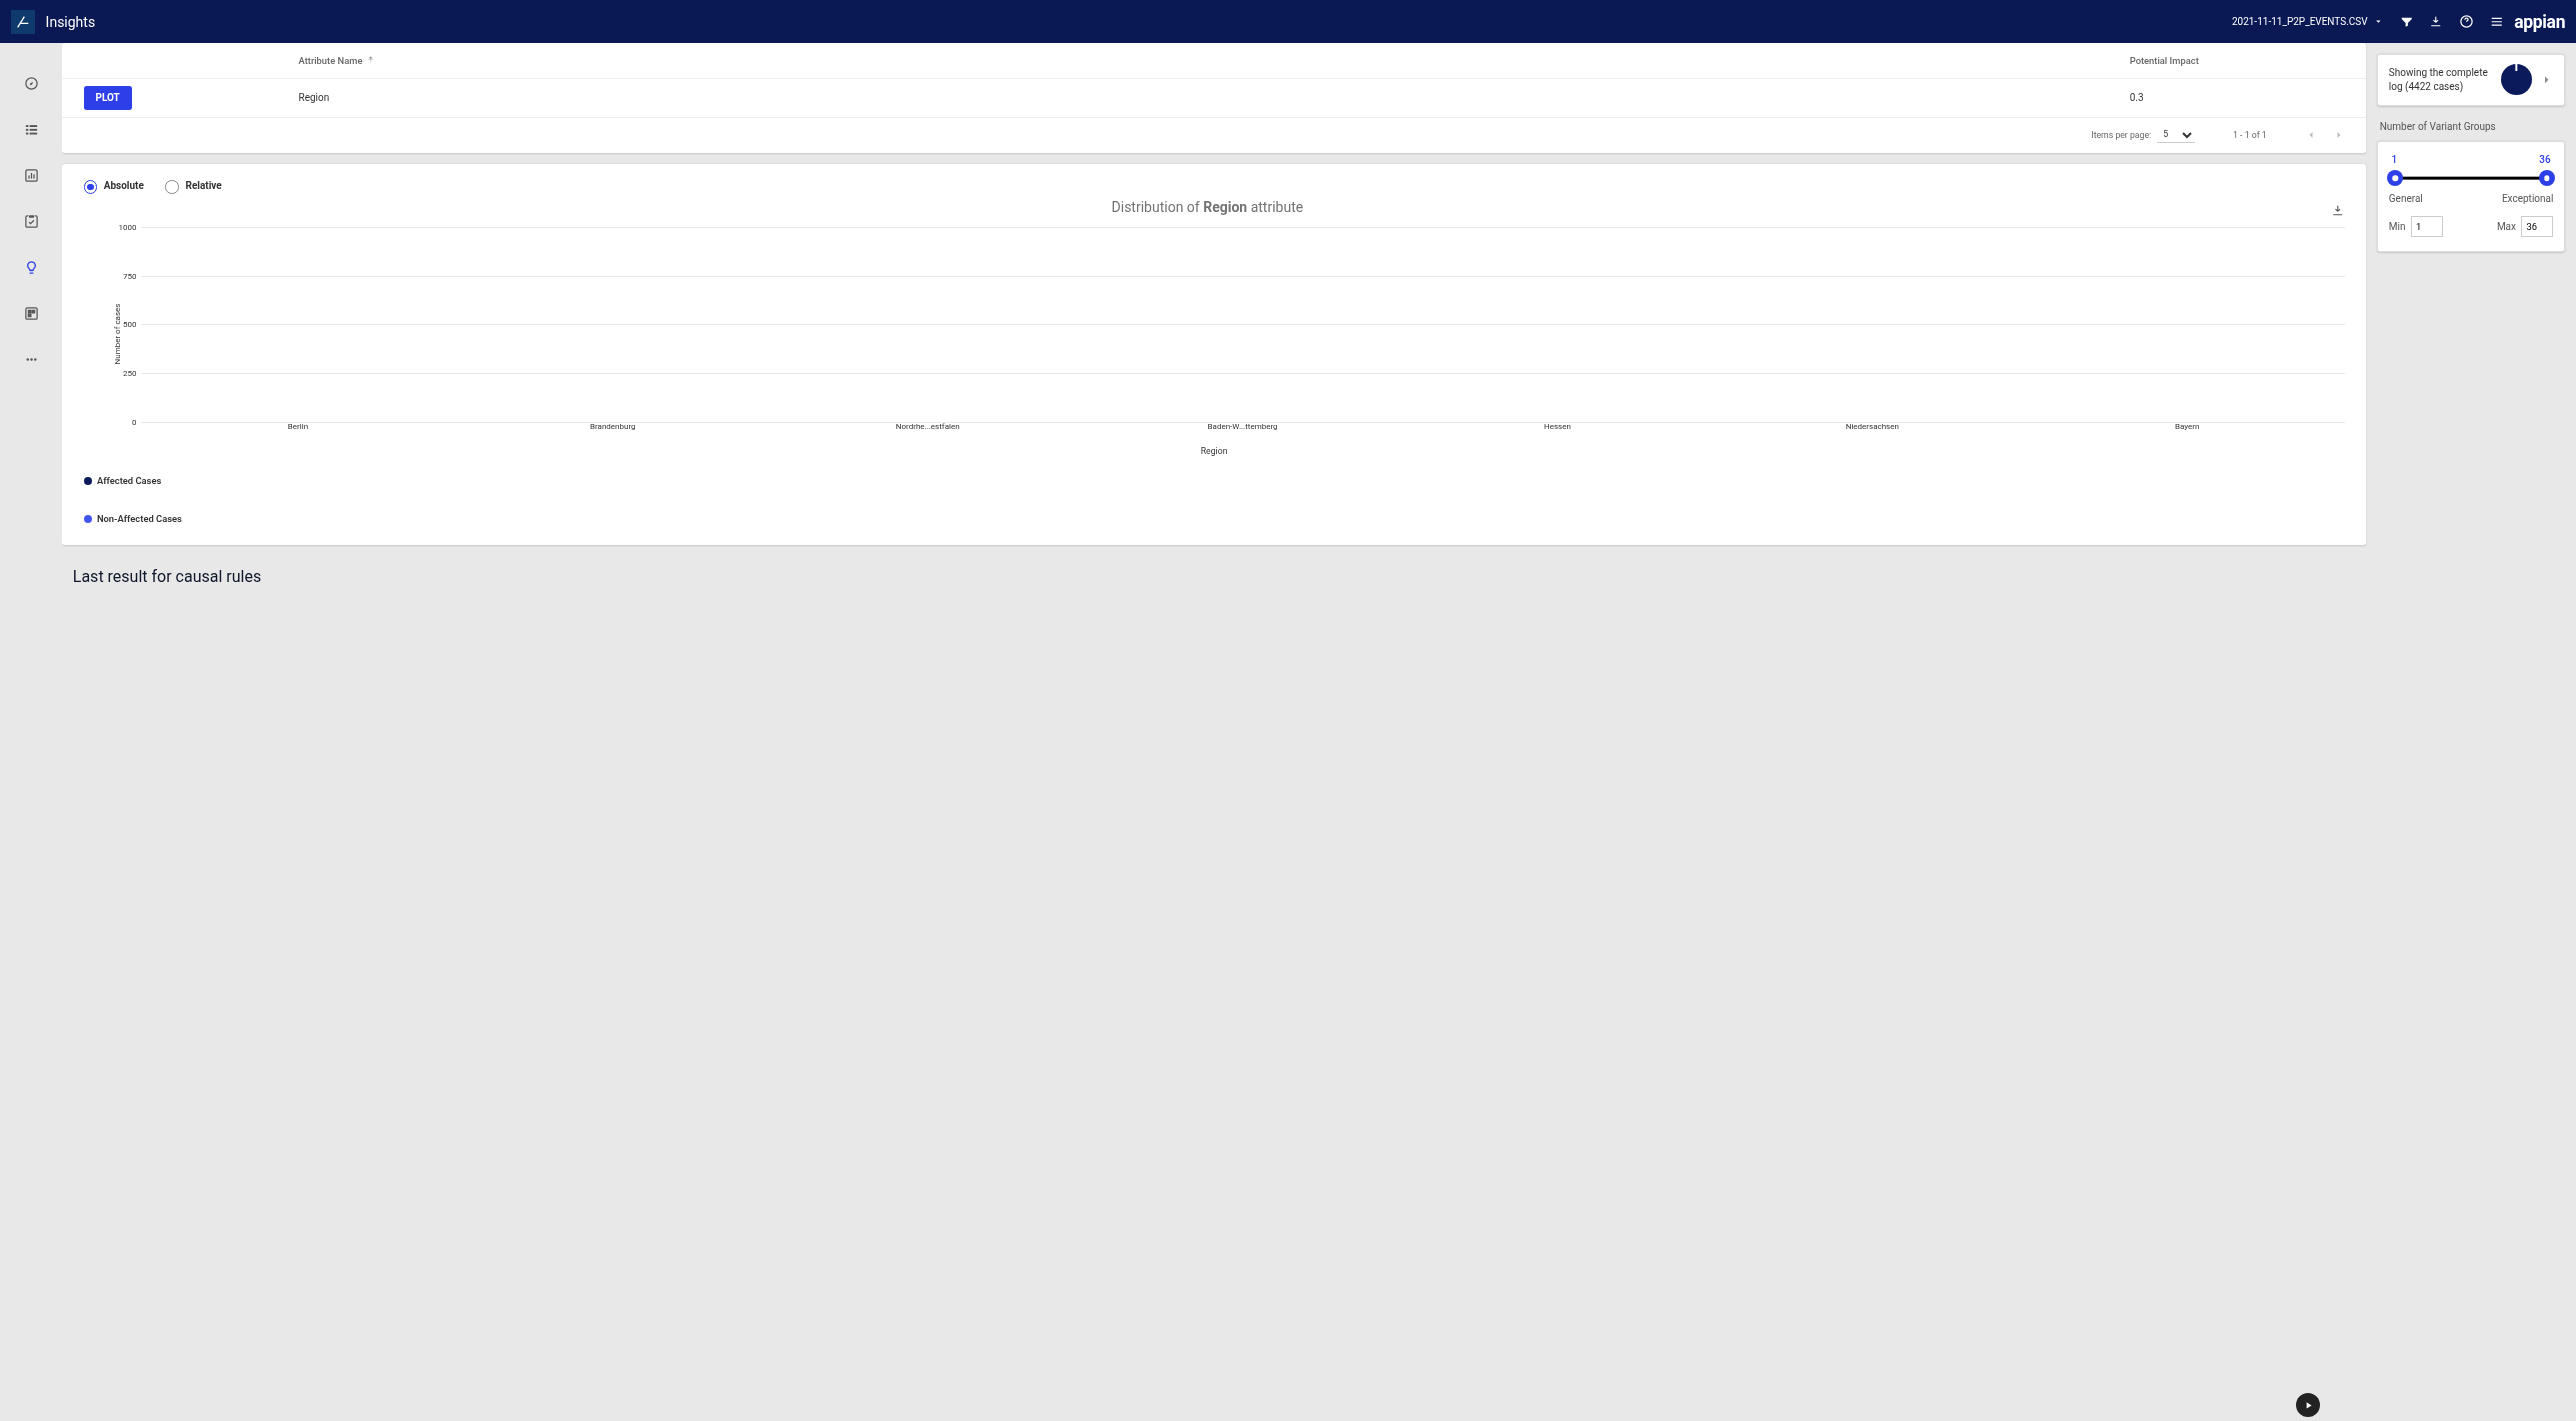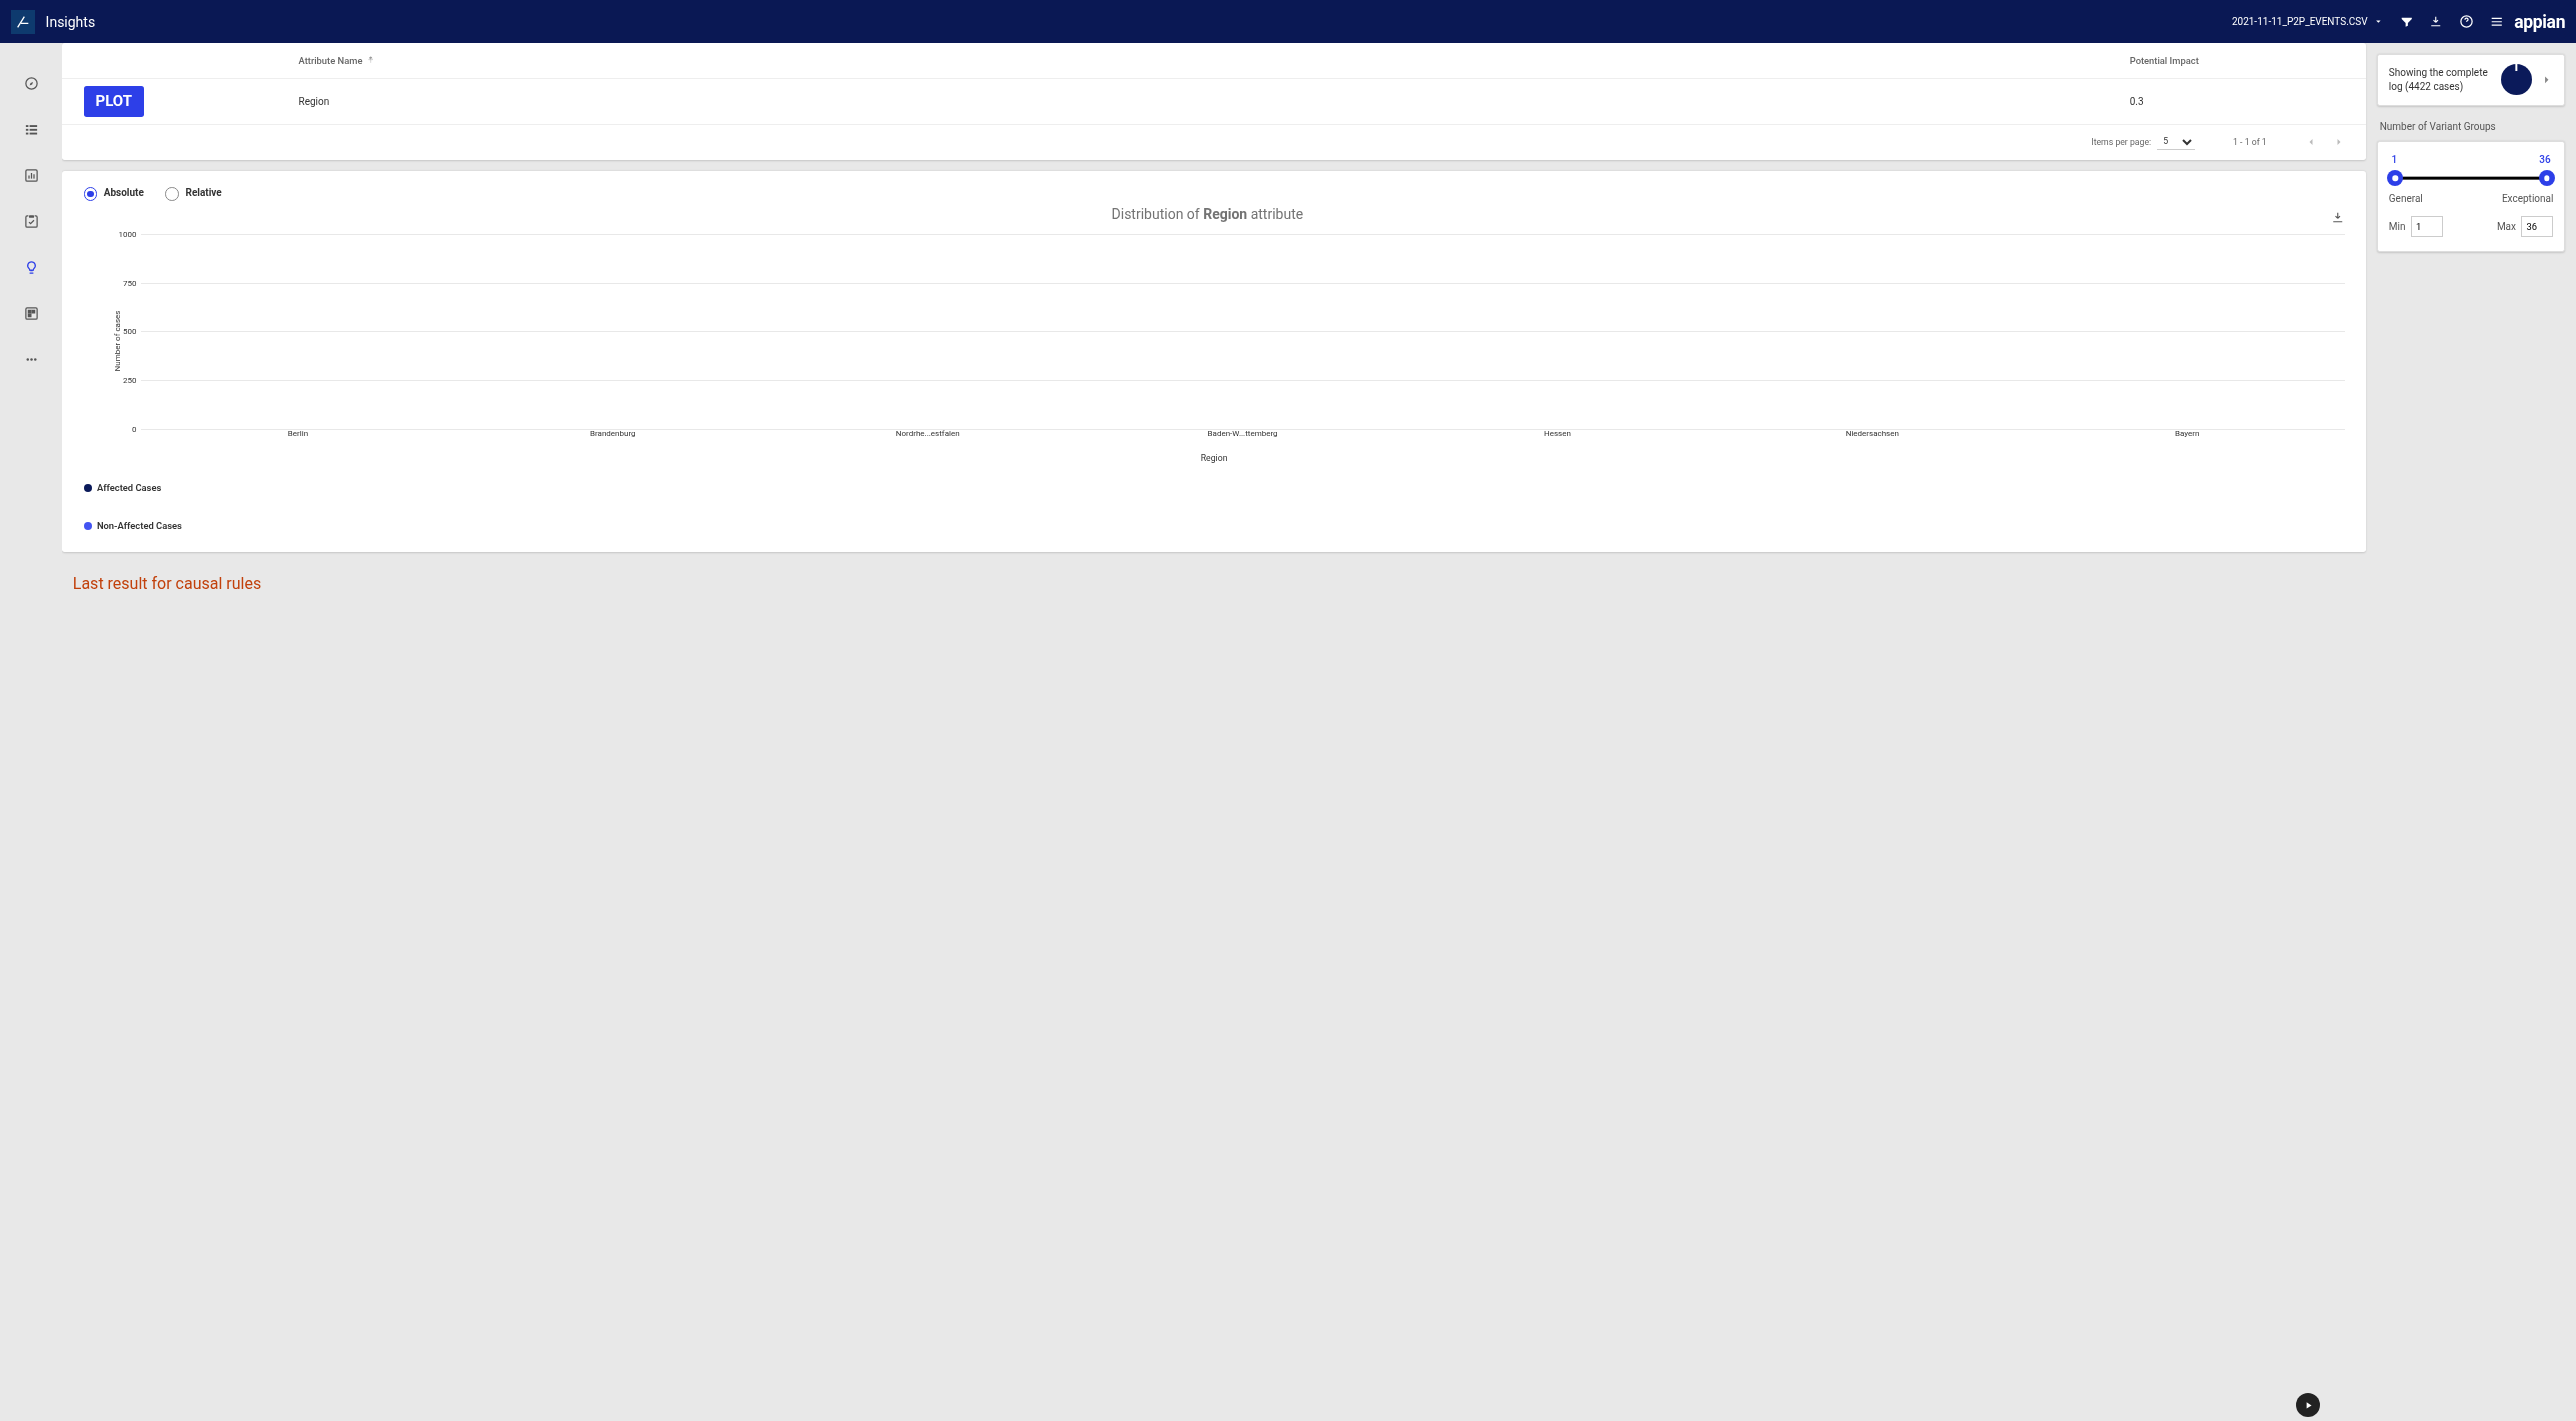--- a/index.html
+++ b/index.html
@@ -26,21 +26,21 @@
 
 .tablecard { margin-bottom: 10.8px; padding-bottom: 8px; }
 .tablehead { display: flex; align-items: center; padding: 12px 21.5px 12px 21.5px; color: #666; font-size: 9.4px; font-weight: 500; }
 .th-action { width: 215px; }
 .th-attr { flex: 1; display: flex; gap: 4px; }
 .th-impact { width: 215px; }
 .tablerow { display: flex; align-items: center; padding: 6.7px 21.5px; border-top: 0.7px solid #eee; border-bottom: 0.7px solid #eee; }
 .td-action { width: 215px; }
 .td-attr { flex: 1; color: #333; font-size: 10px; }
 .td-impact { width: 215px; color: #333; font-size: 10px; }
-.plotbtn { background: #2d3fe8; color: #fff; border: none; padding: 6.7px 12px; font-weight: 700; font-size: 15px; border-radius: 2.7px; cursor: pointer; }
+.plotbtn { background: #2d3fe8; color: #fff; border: none; padding: 6.7px 12px; font-weight: 700; font-size: 10px; border-radius: 2.7px; cursor: pointer; }
 .tablefoot { display: flex; align-items: center; justify-content: flex-end; padding: 9.4px 21.5px 2.7px; gap: 38px; color: #666; font-size: 8.7px; }
 .tablefoot .ipp { display: flex; align-items: center; gap: 5.4px; }
 .tablefoot select { border: none; border-bottom: 0.7px solid #ccc; background: transparent; font-size: 8.7px; padding: 1.3px 10.8px 1.3px 2.7px; color: #333; }
 .tablefoot .navarrows { display: flex; gap: 16px; color: #bbb; }
 
 .chartcard { margin-bottom: 16px; padding: 16px 21.5px 21.5px; }
 .radiorow { display: flex; align-items: center; gap: 21.5px; margin-bottom: 5.4px; }
 .radioitem { display: flex; align-items: flex-start; gap: 6.7px; cursor: pointer; font-size: 10px; font-weight: 700; color: #333; }
 .radio { width: 13.5px; height: 13.5px; border-radius: 50%; border: 1.3px solid #888; display: flex; align-items: center; justify-content: center; }
 .radio.checked { border-color: #2d3fe8; }
@@ -62,21 +62,21 @@
 .bar.affected { background: #0b1a5a; }
 .bar.nonaffected { background: #4354f2; }
 .xaxis { position: absolute; left: 27px; right: 0; bottom: 0; height: 20px; display: flex; justify-content: space-around; }
 .xtick { font-size: 8px; color: #333; text-align: center; width: 81px; }
 .xlabel { text-align: center; font-size: 8.7px; color: #333; margin-top: 4px; }
 .legend { display: flex; justify-content: center; gap: 27px; margin-top: 19px; font-size: 9.4px; font-weight: 600; color: #333; flex-direction: column; }
 .legend .dot { display: inline-block; width: 8px; height: 8px; border-radius: 50%; margin-right: 5.4px; vertical-align: middle; }
 .dot.affected { background: #0b1a5a; }
 .dot.nonaffected { background: #4354f2; }
 
-.sectiontitle { font-size: 16px; color: #c2410c; font-weight: 400; padding: 5.4px 0 10.8px 10.8px; }
+.sectiontitle { font-size: 16px; color: #0f172a; font-weight: 400; padding: 5.4px 0 10.8px 10.8px; }
 
 .summarycard { padding: 9.4px 10.8px; margin-bottom: 15px; display: flex; align-items: center; gap: 8px; border: 0.7px solid #ddd; }
 .summarycard .text { flex: 1; font-size: 10px; color: #333; line-height: 1.4; }
 .piecircle { width: 31px; height: 31px; border-radius: 50%; background: #0b1a5a; position: relative; }
 .piecircle::before { content: ""; position: absolute; top: 0; left: 50%; width: 1.3px; height: 6.7px; background: #fff; transform: translateX(-50%); }
 .summarycard .chev { color: #888; cursor: pointer; }
 
 .variantlabel { font-size: 10px; color: #555; margin-bottom: 9.4px; padding: 0 2.7px; }
 .slidercard { padding: 12px 10.8px 13.5px; border: 0.7px solid #ddd; }
 .slidervalues { display: flex; justify-content: space-between; font-size: 10px; color: #2d3fe8; font-weight: 500; padding: 0 2.7px; margin-bottom: 2.7px; }

